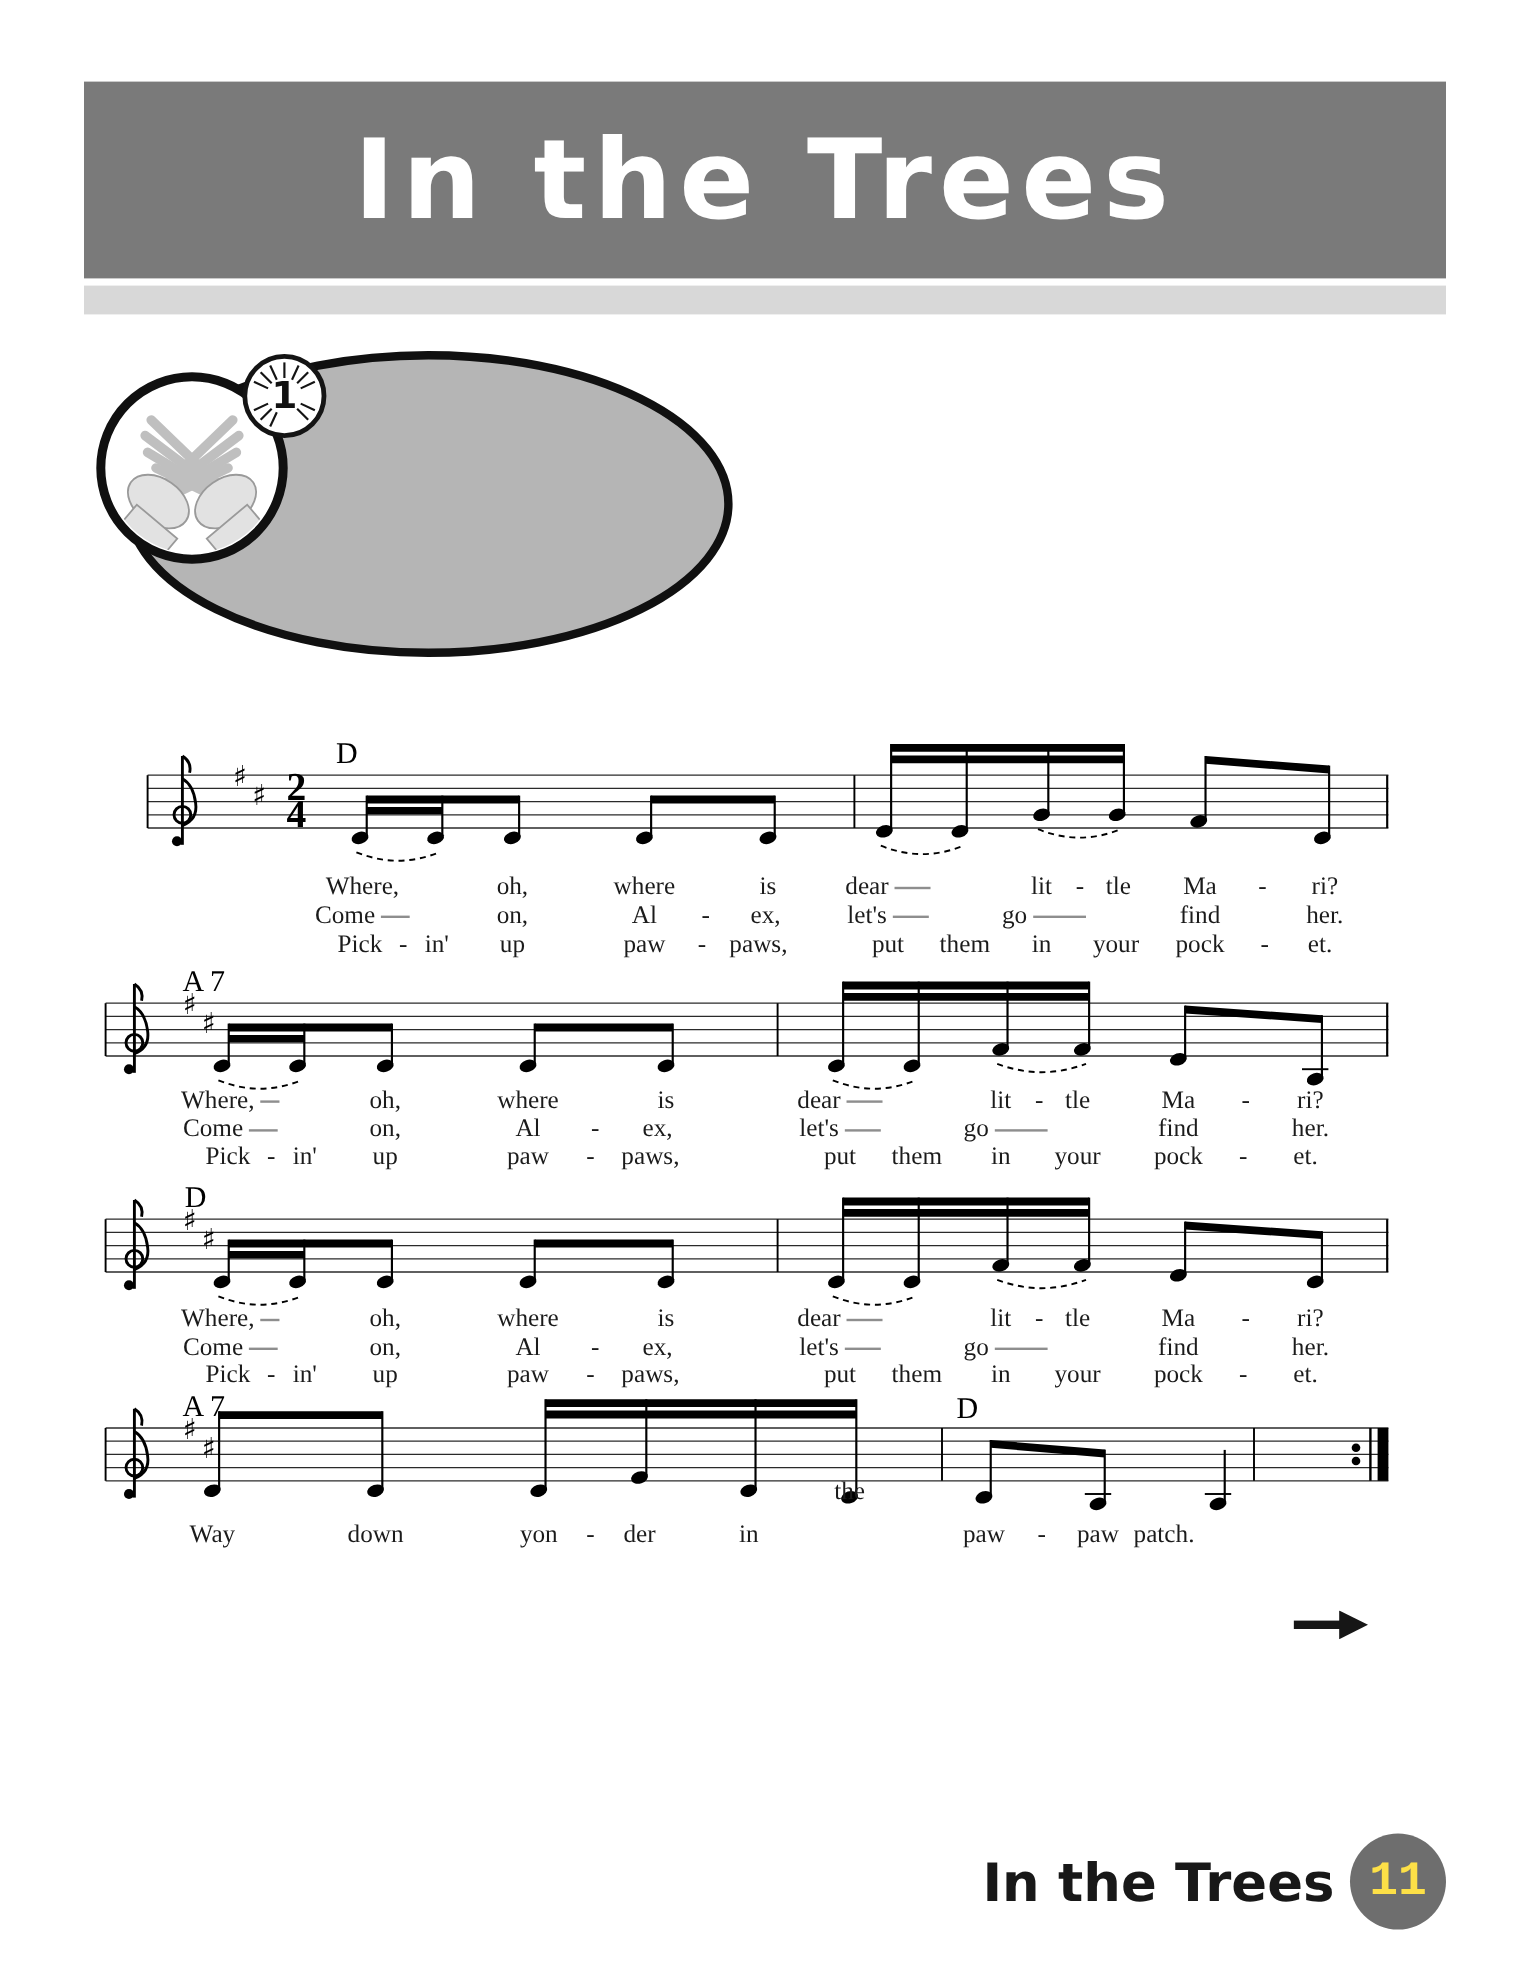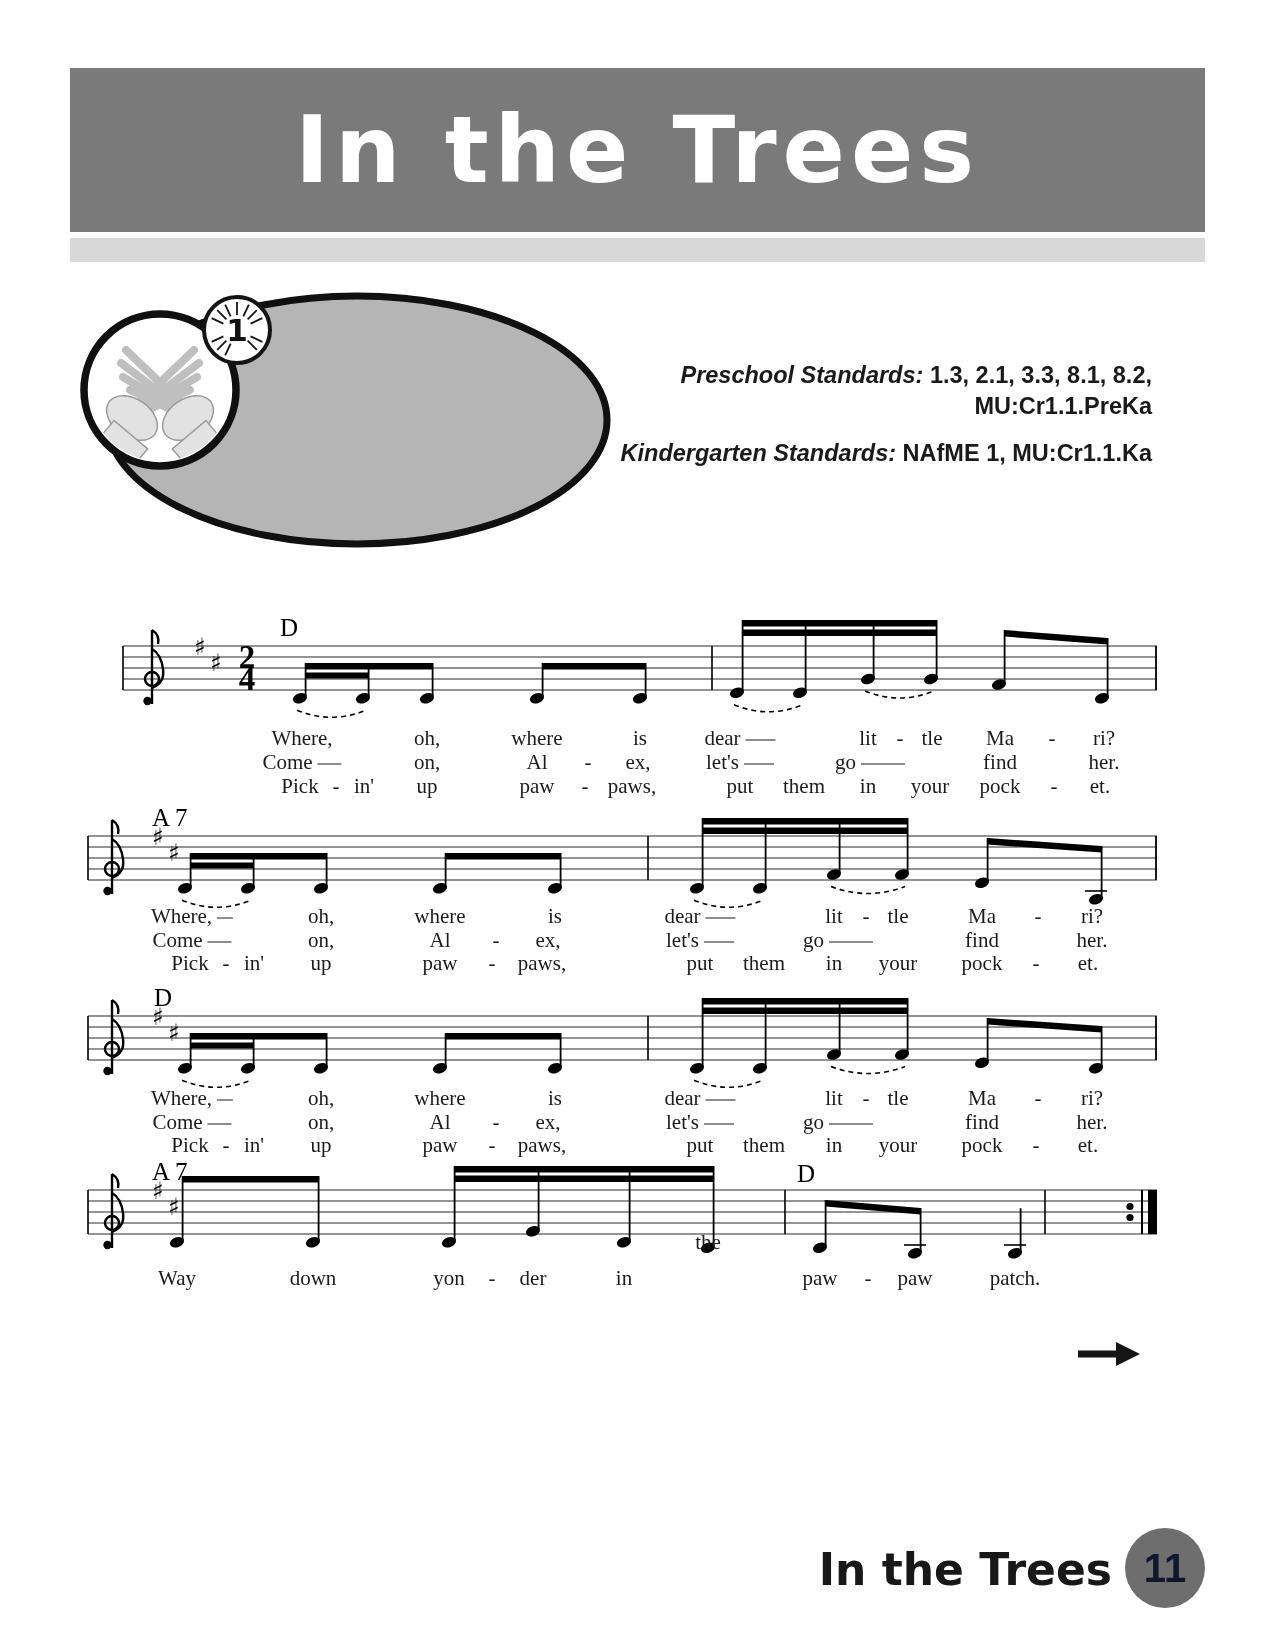--- a/index.html
+++ b/index.html
@@ -30,21 +30,21 @@
 
   
   #lesson-cont{position:absolute;right:210px;top:1336px;font-size:23px;font-style:italic;font-weight:600;color:#1a1a1a;}
   #cont-arrow{left:1078px;top:1342px;}
 
   
   #footer-title{right:163px;top:1544px;position:absolute;font-family:"DejaVu Sans",sans-serif;
     font-weight:bold;font-size:44px;color:#181818;white-space:nowrap;}
   #page-circle{left:1125px;top:1528px;width:80px;height:80px;border-radius:50%;
     display:flex;align-items:center;justify-content:center;}
-  #page-circle span{color:#0f172a;font-family:Liberation Sans, sans-serif;font-weight:bold;font-size:40px;}
+  #page-circle span{color:#fde047;font-family:Liberation Mono, monospace;font-weight:bold;font-size:40px;}
 </style>
 </head>
 <body>
 
 <div id="page">
 
   <div id="banner" class="abs" style="background: rgb(122, 122, 122);">
     <span class="title">In the Trees</span>
   </div>
   <div id="strip" class="abs" style="background: rgb(216, 216, 216);"></div>
@@ -89,31 +89,20 @@
           <line x1="247.6066017177982" y1="340.6066017177982" x2="256.7989898732233" y2="349.7989898732233"></line>
           <line x1="230.66072607388952" y1="343.5946168055498" x2="225.16668867126043" y2="355.3766180370262"></line>
           <line x1="226.3933982822018" y1="340.6066017177982" x2="217.20101012677668" y2="349.7989898732233"></line>
           <line x1="223.40538319445025" y1="336.3392739261105" x2="211.6233819629738" y2="341.83331132873957"></line>
           <line x1="237" y1="315" x2="237" y2="302"></line>
         </g>
     </g>
   </svg>
   <span id="lesson-num" class="abs">1</span>
 
-  <div id="standards" class="abs">
-    <div>
-      <span class="lbl">Preschool Standards:</span>
-      <span>1.3, 2.1, 3.3, 8.1, 8.2,</span>
-      <div>MU:Cr1.1.PreKa</div>
-    </div>
-    <div class="k">
-      <span class="lbl">Kindergarten Standards:</span>
-      <span>NAfME 1, MU:Cr1.1.Ka</span>
-    </div>
-  </div>
 
   <svg id="music-svg" class="abs" style="left:0;top:560px;" width="1275" height="760" viewBox="0 560 1275 760">
       <line x1="123" y1="646" x2="1157" y2="646" stroke="#2a2a2a" stroke-width="1.1"></line>
       <line x1="123" y1="657" x2="1157" y2="657" stroke="#2a2a2a" stroke-width="1.1"></line>
       <line x1="123" y1="668" x2="1157" y2="668" stroke="#2a2a2a" stroke-width="1.1"></line>
       <line x1="123" y1="679" x2="1157" y2="679" stroke="#2a2a2a" stroke-width="1.1"></line>
       <line x1="123" y1="690" x2="1157" y2="690" stroke="#2a2a2a" stroke-width="1.1"></line>
       <line x1="123" y1="646" x2="123" y2="690" stroke="#000" stroke-width="1.6"></line>
       <line x1="712" y1="646" x2="712" y2="690" stroke="#000" stroke-width="1.6"></line>
       <line x1="1156" y1="646" x2="1156" y2="690" stroke="#000" stroke-width="1.8"></line>
@@ -413,21 +402,21 @@
       <span class="lyric" style="left: 177px; top: 1266px;">Way</span>
       <span class="lyric" style="left: 313px; top: 1266px;">down</span>
       <span class="lyric" style="left: 449px; top: 1266px;">yon</span>
       <span class="lyric" style="left: 492px; top: 1266px;">-</span>
       <span class="lyric" style="left: 533px; top: 1266px;">der</span>
       <span class="lyric" style="left: 624px; top: 1266px;">in</span>
       <span class="lyric" style="left: 708px; top: 1230px;">the</span>
       <span class="lyric" style="left: 820px; top: 1266px;">paw</span>
       <span class="lyric" style="left: 868px; top: 1266px;">-</span>
       <span class="lyric" style="left: 915px; top: 1266px;">paw</span>
-      <span class="lyric" style="left: 1015px; top: 1266px;">patch.</span>
+      <span class="lyric" style="left: 970px; top: 1266px;">patch.</span>
     </div>
 
   <svg id="cont-arrow" class="abs" width="62" height="24" viewBox="0 0 62 24">
     <rect x="0" y="8.5" width="40" height="7" fill="#161616"></rect>
     <polygon points="38,0 62,12 38,24" fill="#161616"></polygon>
   </svg>
 
   <span id="footer-title">In the Trees</span>
   <div id="page-circle" class="abs" style="background: rgb(110, 110, 110);">
     <span>11</span>

